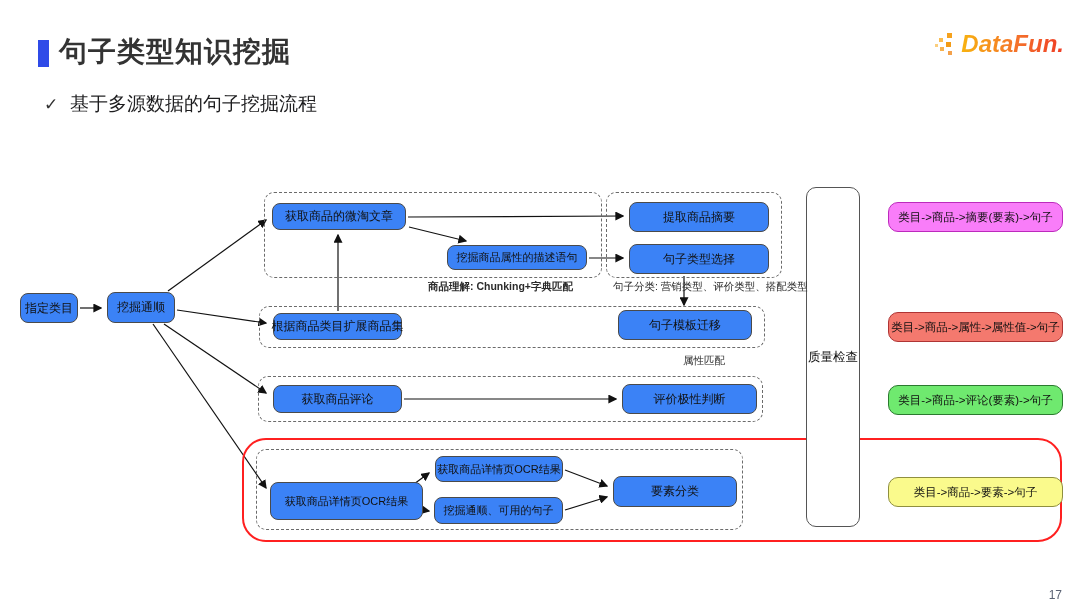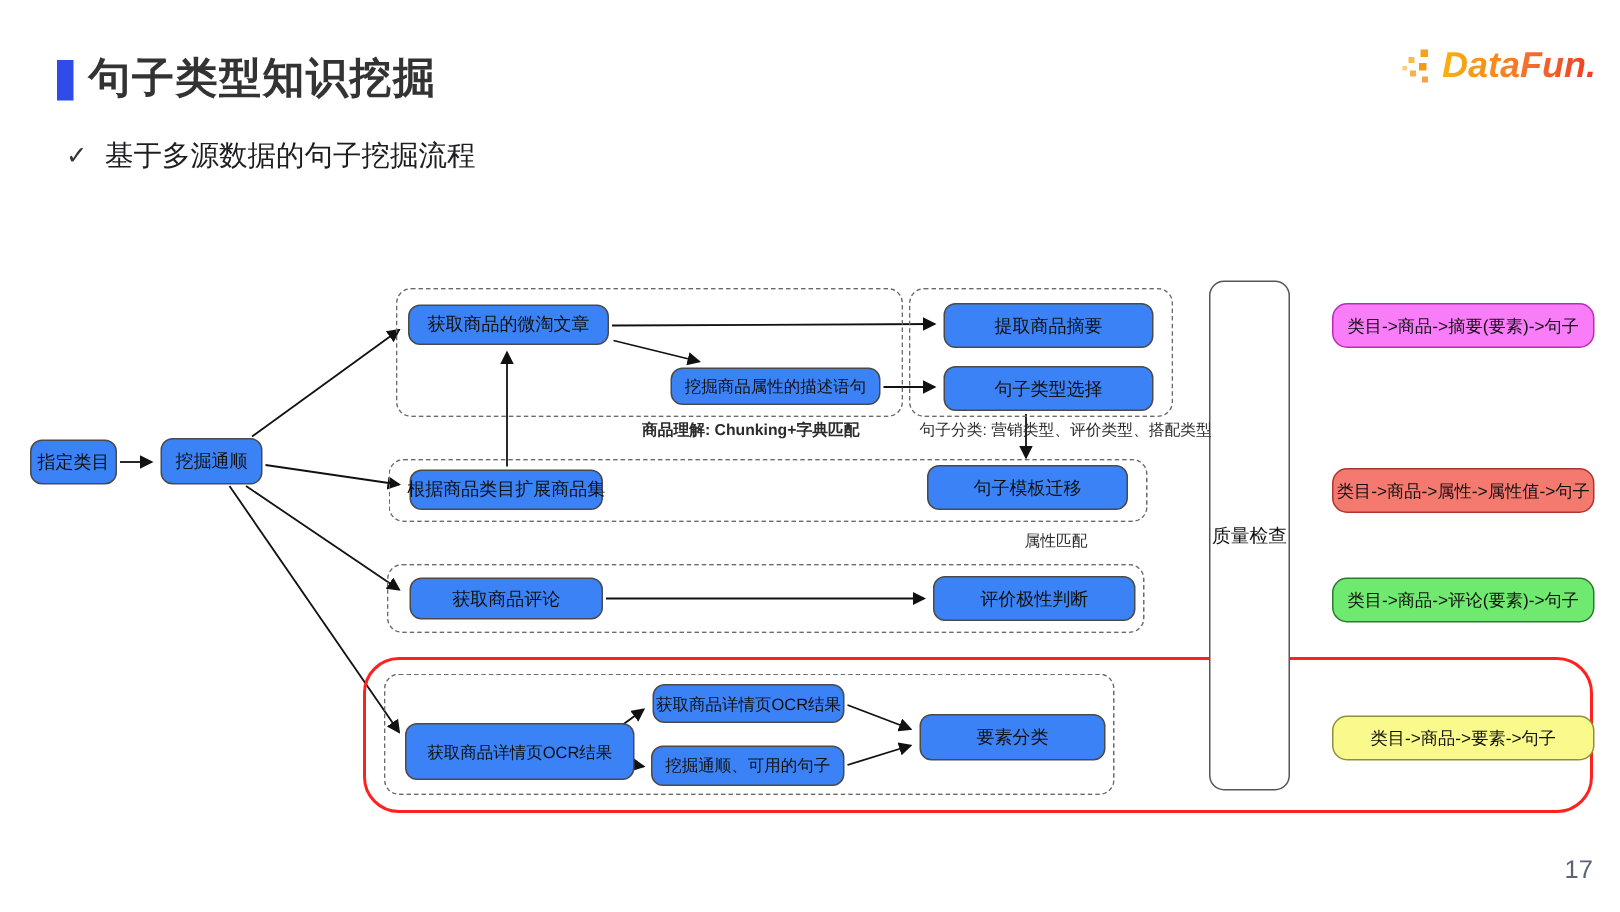--- a/index.html
+++ b/index.html
@@ -11,21 +11,21 @@
   .title-bar{position:absolute;left:38px;top:40px;width:11px;height:27px;background:#2F4BE8;}
   .page-title{position:absolute;left:59px;top:33px;font-size:28px;font-weight:700;color:#333;letter-spacing:1px;text-align:right;}
   .bullet-check{position:absolute;left:44px;top:94px;font-size:17px;color:#333;font-weight:700;}
   .bullet-text{position:absolute;left:70px;top:91px;font-size:19px;color:#1d1d1f;}
   .logo{position:absolute;right:16px;top:30px;display:flex;align-items:center;gap:2px;}
   .logo-text{
     font-size:24px;font-weight:700;font-style:italic;
     background:linear-gradient(90deg,#F8B30F 0%,#F4712B 55%,#EF3B24 100%);
     -webkit-background-clip:text;background-clip:text;color:transparent;
   }
-  .page-number{position:absolute;right:18px;bottom:18px;font-size:17px;color:#5b6374;}
+  .page-number{position:absolute;right:18px;bottom:6px;font-size:12px;color:#5b6374;}
   
   .canvas{position:absolute;left:0;top:0;width:1080px;height:608px;}
   .arrows{position:absolute;left:0;top:0;pointer-events:none;}
   .node{
     position:absolute;display:flex;align-items:center;justify-content:center;
     background:#3b82f6;border:1.3px solid #4a4a4a;border-radius:8px;
     font-size:12px;color:#111;white-space:nowrap;text-align:center;box-sizing:border-box;z-index:3;
   }
   .node.small{font-size:11px;}
   .dashed{

